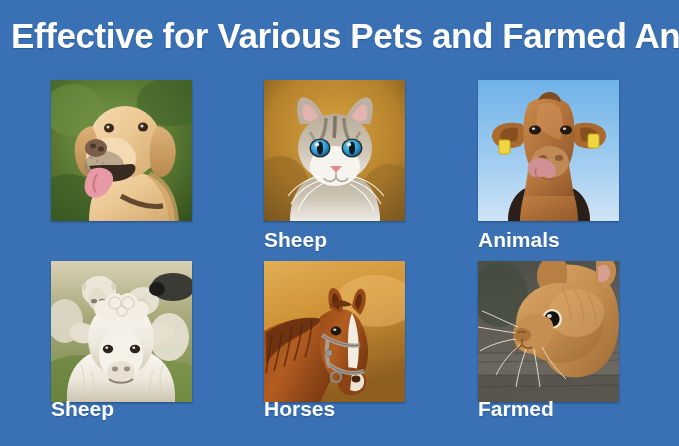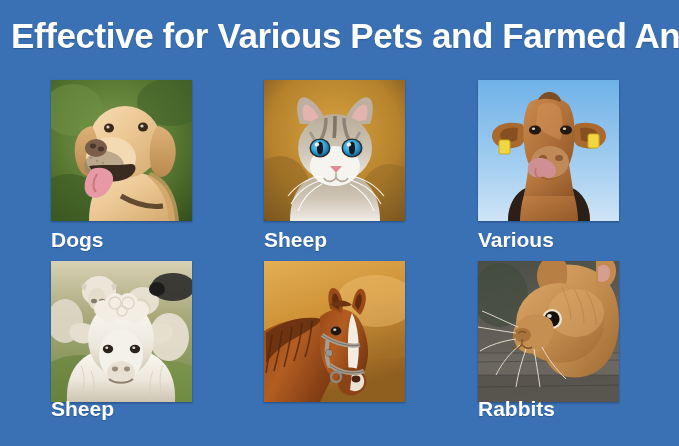--- a/index.html
+++ b/index.html
@@ -124,21 +124,20 @@
       <path d="M38 86 C46 102 66 106 80 96 C86 91 86 84 80 84 C64 86 50 84 38 86 Z" fill="#3a2b21"></path>
 
       <path d="M41 89 C34 96 30 110 38 116 C48 122 60 112 62 100 C63 92 54 85 41 89 Z" fill="#e79aa6"></path>
       <path d="M46 94 C42 100 41 108 45 112" stroke="#c9747f" stroke-width="2" fill="none"></path>
 
       <circle cx="40" cy="78" r="0.9" fill="#9a8670"></circle>
       <circle cx="46" cy="81" r="0.9" fill="#9a8670"></circle>
       <circle cx="52" cy="83" r="0.9" fill="#9a8670"></circle>
     </svg>
   </div>
-  <div class="label c1 lbl-r1">Dogs</div>
 
   <div class="tile c2 r1">
     <svg class="scene" viewBox="0 0 141 141">
       <defs>
         <radialGradient id="catBg" cx="50%" cy="38%" r="78%">
           <stop offset="0%" stop-color="#d8a33f"></stop>
           <stop offset="60%" stop-color="#b5812c"></stop>
           <stop offset="100%" stop-color="#6d4c1c"></stop>
         </radialGradient>
         <linearGradient id="catFur" x1="0" y1="0" x2="0" y2="1">
@@ -241,21 +240,21 @@
       <ellipse cx="86.5" cy="48.8" rx="1.7" ry="1.3" fill="#ffffff" opacity="0.8"></ellipse>
 
       <ellipse cx="72" cy="82" rx="19" ry="16" fill="#c08a58"></ellipse>
       <ellipse cx="65" cy="78" rx="4" ry="3" fill="#8d5c33"></ellipse>
       <ellipse cx="81" cy="78" rx="4" ry="3" fill="#8d5c33"></ellipse>
 
       <path d="M66 96 C56 100 48 94 50 86 C52 78 62 76 70 80 C78 84 80 92 76 96 C72 100 68 98 66 96 Z" fill="#d08f92"></path>
       <path d="M58 88 C56 93 58 97 62 98" stroke="#b5757a" stroke-width="1.6" fill="none"></path>
     </svg>
   </div>
-  <div class="label c3 lbl-r1">Various</div>
+  <div class="label c3 lbl-r1">Animals</div>
 
   <div class="tile c1 r2">
     <svg class="scene" viewBox="0 0 141 141">
       <defs>
         <linearGradient id="pasture" x1="0" y1="0" x2="0" y2="1">
           <stop offset="0%" stop-color="#d8d0b4"></stop>
           <stop offset="40%" stop-color="#a8a87a"></stop>
           <stop offset="100%" stop-color="#6f8a42"></stop>
         </linearGradient>
         <linearGradient id="wool" x1="0" y1="0" x2="0" y2="1">
@@ -387,20 +386,21 @@
       <g stroke="#6f6a61" stroke-width="1" fill="none" opacity="0.9">
         <path d="M58 74 C70 82 84 86 96 84"></path>
         <path d="M66 104 C76 112 90 114 100 110"></path>
       </g>
       <circle cx="65" cy="92" r="3.4" fill="#8d8madd"></circle>
       <circle cx="65" cy="92" r="3.4" fill="#9a958b"></circle>
 
       <circle cx="72" cy="116" r="5" fill="none" stroke="#8d887e" stroke-width="2.4"></circle>
     </svg>
   </div>
+  <div class="label c2 lbl-r2">Horses</div>
 
   <div class="tile c3 r2">
     <svg class="scene" viewBox="0 0 141 141">
       <defs>
         <linearGradient id="woodBg" x1="0" y1="0" x2="0.2" y2="1">
           <stop offset="0%" stop-color="#4a4e46"></stop>
           <stop offset="45%" stop-color="#5f5c55"></stop>
           <stop offset="100%" stop-color="#6e6a62"></stop>
         </linearGradient>
         <linearGradient id="bunny" x1="0" y1="0" x2="1" y2="1">
@@ -452,15 +452,15 @@
         <path d="M64 86 C70 98 78 108 88 118"></path>
       </g>
 
       <g stroke="#a8743a" stroke-width="0.9" opacity="0.5" fill="none">
         <path d="M96 28 C102 38 106 50 106 62"></path>
         <path d="M108 30 C114 40 118 52 118 64"></path>
         <path d="M84 26 C88 36 92 46 93 58"></path>
       </g>
     </svg>
   </div>
-  <div class="label c3 lbl-r2">Rabbits</div>
+  <div class="label c3 lbl-r2">Farmed</div>
 
 </div>
 
 </body></html>

